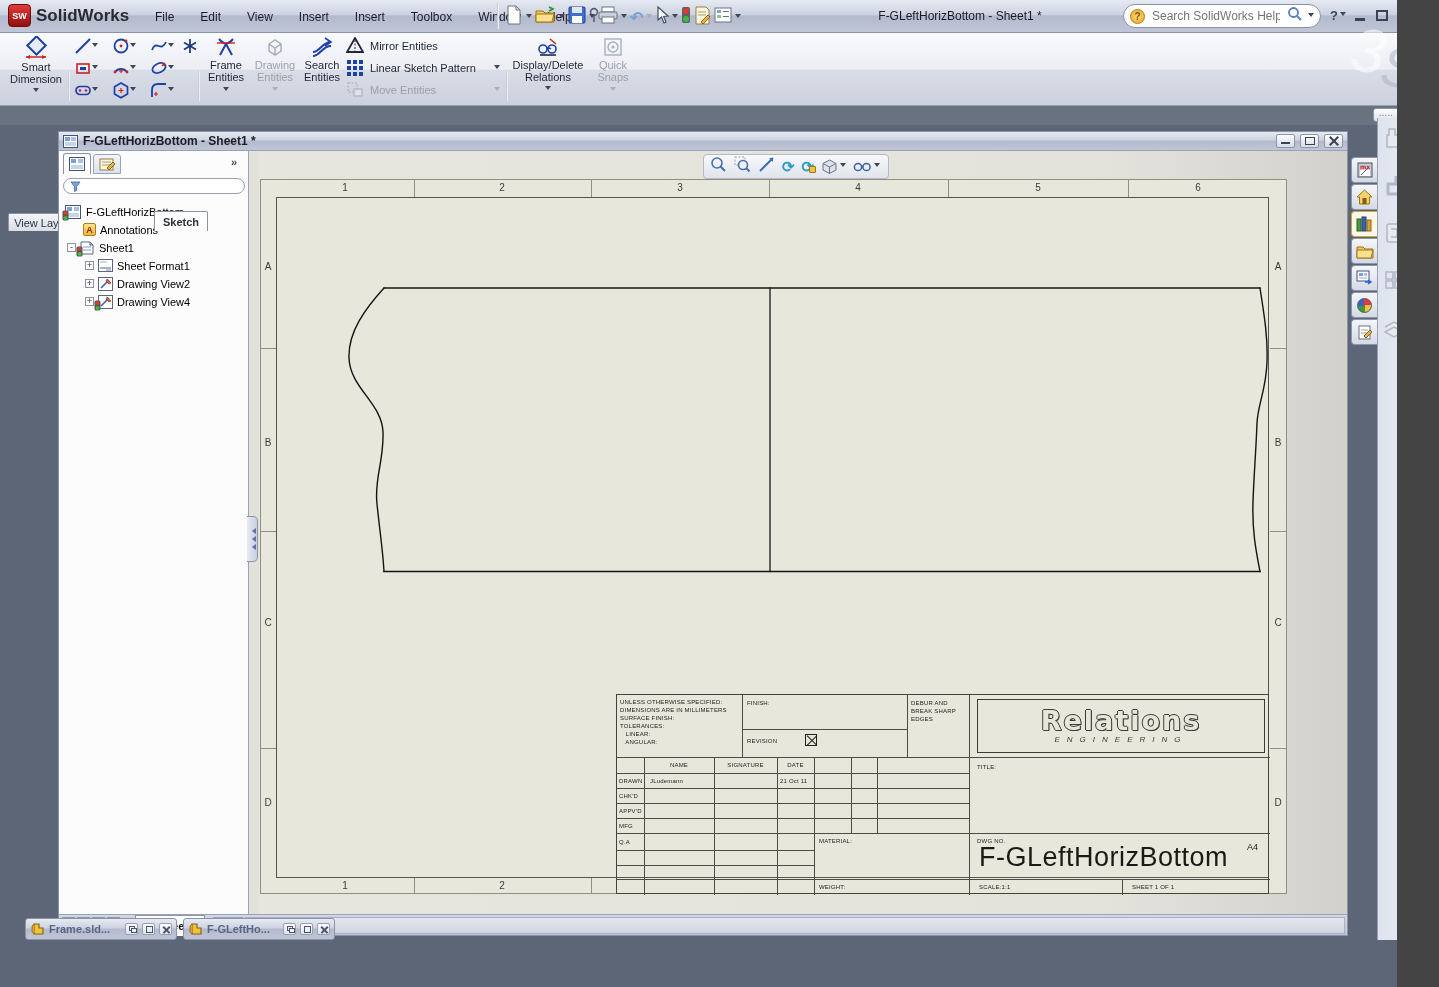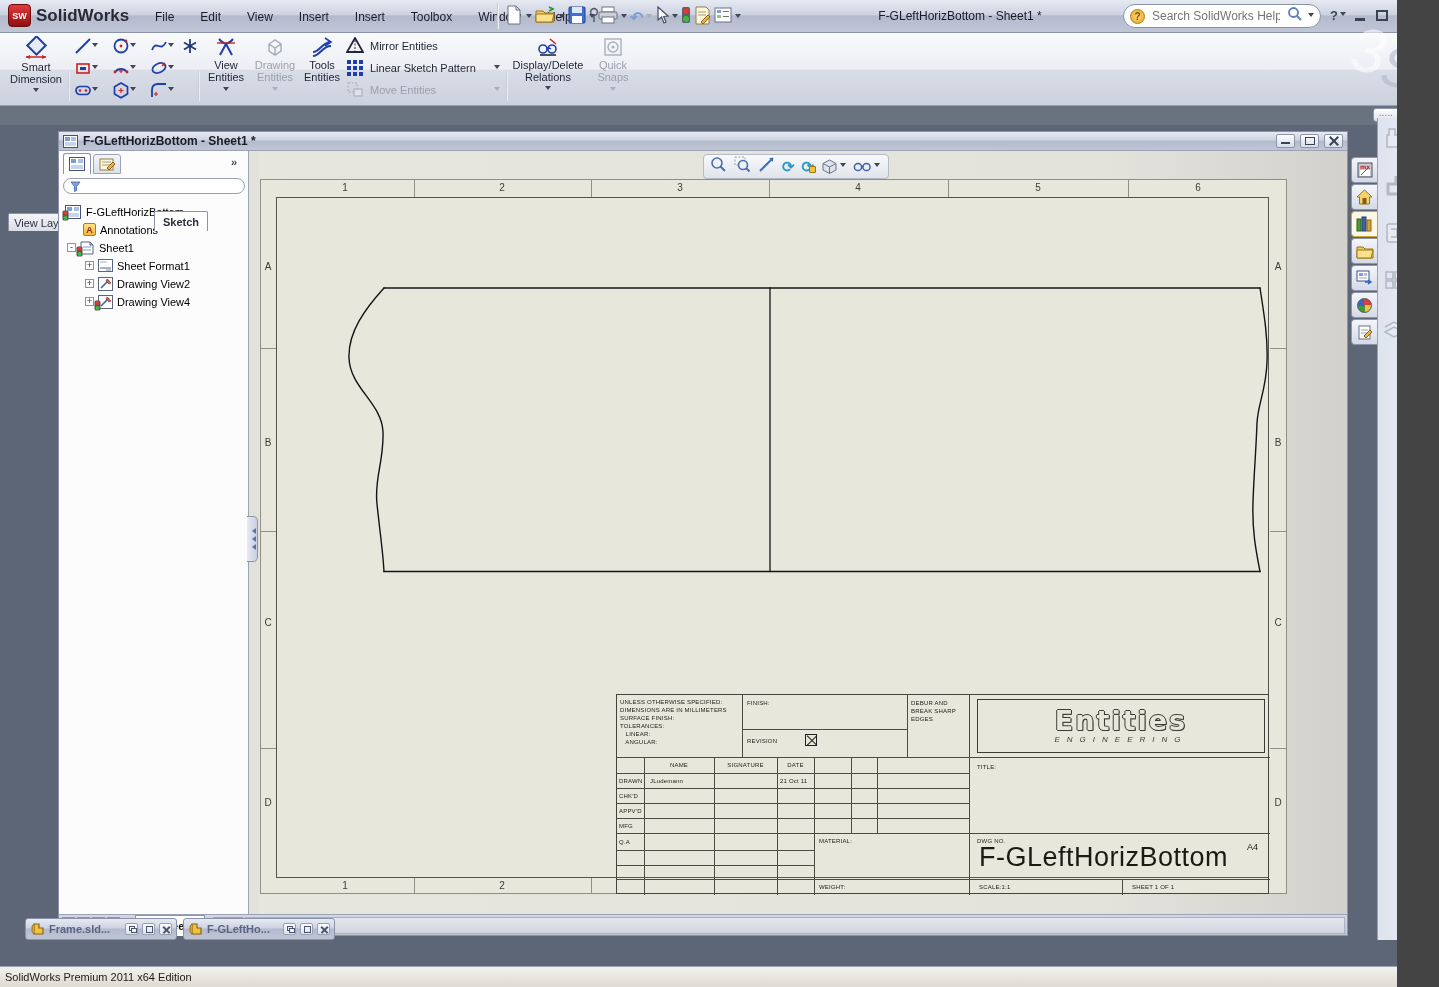--- a/index.html
+++ b/index.html
@@ -241,21 +241,21 @@
 
     <div class="abs" style="left:204px;top:2px;width:44px;height:69px;">
       <div class="ctr" style="height:24px;">
           <svg width="22" height="22" viewBox="0 0 22 22">
             <path d="M4,3 C9,9 13,9 18,3" fill="none" stroke="#1d3fa8" stroke-width="2"></path>
             <line x1="5" y1="19" x2="11" y2="8" stroke="#1d3fa8" stroke-width="2"></line>
             <line x1="17" y1="19" x2="11" y2="8" stroke="#1d3fa8" stroke-width="2"></line>
             <line x1="2" y1="7" x2="20" y2="7" stroke="#c22" stroke-width="1.4"></line>
           </svg>
         </div>
-      <div class="rlab">View Entities</div>
+      <div class="rlab">Frame Entities</div>
       <div class="ctr" style="height:14px;">
           <span class="car"></span>
         </div>
     </div>
 
     <div class="abs" style="left:251px;top:2px;width:48px;height:69px;">
       <div class="ctr" style="height:24px;">
           <svg width="20" height="20" viewBox="0 0 20 20">
             <path d="M4,7 L10,3 L16,7 L16,14 L10,18 L4,14 Z M4,7 L10,11 L16,7 M10,11 L10,18" fill="none" stroke="#a9afbc" stroke-width="1.5"></path>
           </svg>
@@ -267,21 +267,21 @@
     </div>
 
     <div class="abs" style="left:301px;top:2px;width:42px;height:69px;">
       <div class="ctr" style="height:24px;">
           <svg width="24" height="22" viewBox="0 0 24 22">
             <path d="M3,16 C10,16 12,6 21,6" fill="none" stroke="#1d3fa8" stroke-width="2"></path>
             <path d="M3,20 C10,20 12,10 21,10" fill="none" stroke="#1d3fa8" stroke-width="2"></path>
             <path d="M15,2 l6,4 -6,4" fill="none" stroke="#1d3fa8" stroke-width="1.6"></path>
           </svg>
         </div>
-      <div class="rlab">Tools Entities</div>
+      <div class="rlab">Search Entities</div>
     </div>
 
     <div class="abs" style="left:346px;top:4px;width:156px;height:66px;">
       <div class="row abs" style="left:0;top:0;gap:6px;">
         <svg width="18" height="17" viewBox="0 0 18 17">
             <path d="M9,1 L17,15 L1,15 Z" fill="none" stroke="#22283a" stroke-width="1.8"></path>
             <line x1="9" y1="3" x2="9" y2="15" stroke="#22283a" stroke-width="1" stroke-dasharray="2,1.5"></line>
           </svg>
         <span class="rlab" style="text-align:right;">Mirror Entities</span>
       </div>
@@ -595,21 +595,21 @@
         <span class="abs" style="left:188px;top:39px;width:12px;height:12px;border:1px solid #222;position:absolute;">
             <span class="abs" style="left:-1px;top:4.5px;width:14px;height:1px;background:#222;transform:rotate(45deg);"></span>
             <span class="abs" style="left:-1px;top:4.5px;width:14px;height:1px;background:#222;transform:rotate(-45deg);"></span>
           </span>
 
         <div class="tbt" style="left:294px;top:4px;">DEBUR AND</div>
         <div class="tbt" style="left:294px;top:12px;">BREAK SHARP</div>
         <div class="tbt" style="left:294px;top:20px;">EDGES</div>
 
         <div class="abs ctr" style="left:360px;top:4px;width:288px;height:54px;border:1px solid #3c3c34;flex-direction:column;gap:1px;">
-          <div class="hollow" style="font-size:27px;font-weight:bold;letter-spacing:2px;line-height:26px;font-family:'DejaVu Sans',sans-serif;">Entities</div>
+          <div class="hollow" style="font-size:27px;font-weight:bold;letter-spacing:2px;line-height:26px;font-family:'DejaVu Sans',sans-serif;">Relations</div>
           <div style="font-size:8px;letter-spacing:7px;color:#3c3c34;font-style:italic;">ENGINEERING</div>
         </div>
 
         <div class="tbt" style="left:27px;top:66px;width:70px;text-align:center;">NAME</div>
         <div class="tbt" style="left:97px;top:66px;width:63px;text-align:center;">SIGNATURE</div>
         <div class="tbt" style="left:160px;top:66px;width:37px;text-align:center;">DATE</div>
 
         <div class="tbt" style="left:2px;top:82px;">DRAWN</div>
         <div class="tbt" style="left:2px;top:97px;">CHK'D</div>
         <div class="tbt" style="left:2px;top:112px;">APPV'D</div>
@@ -808,18 +808,14 @@
       <span class="mini-ic" style="position:relative;">
           <span class="abs" style="left:2.5px;top:2px;width:7px;height:7px;border:1.4px solid #4b5469;"></span>
         </span>
       <span class="mini-ic" style="position:relative;">
           <span class="abs" style="left:2px;top:4.5px;width:9px;height:1.6px;background:#4b5469;transform:rotate(45deg);"></span>
           <span class="abs" style="left:2px;top:4.5px;width:9px;height:1.6px;background:#4b5469;transform:rotate(-45deg);"></span>
         </span>
     </div>
   </div>
 
-  <div class="abs" style="left:0;top:966px;width:1439px;height:21px;background:linear-gradient(#f2f1ec,#ddDBd2);border-top:1px solid #9aa3b8;">
-    <span class="abs" style="left:5px;top:4px;font-size:11px;color:#1d1d18;">SolidWorks Premium 2011 x64 Edition</span>
-
-  </div>
 
 </div>
 
 </body></html>

